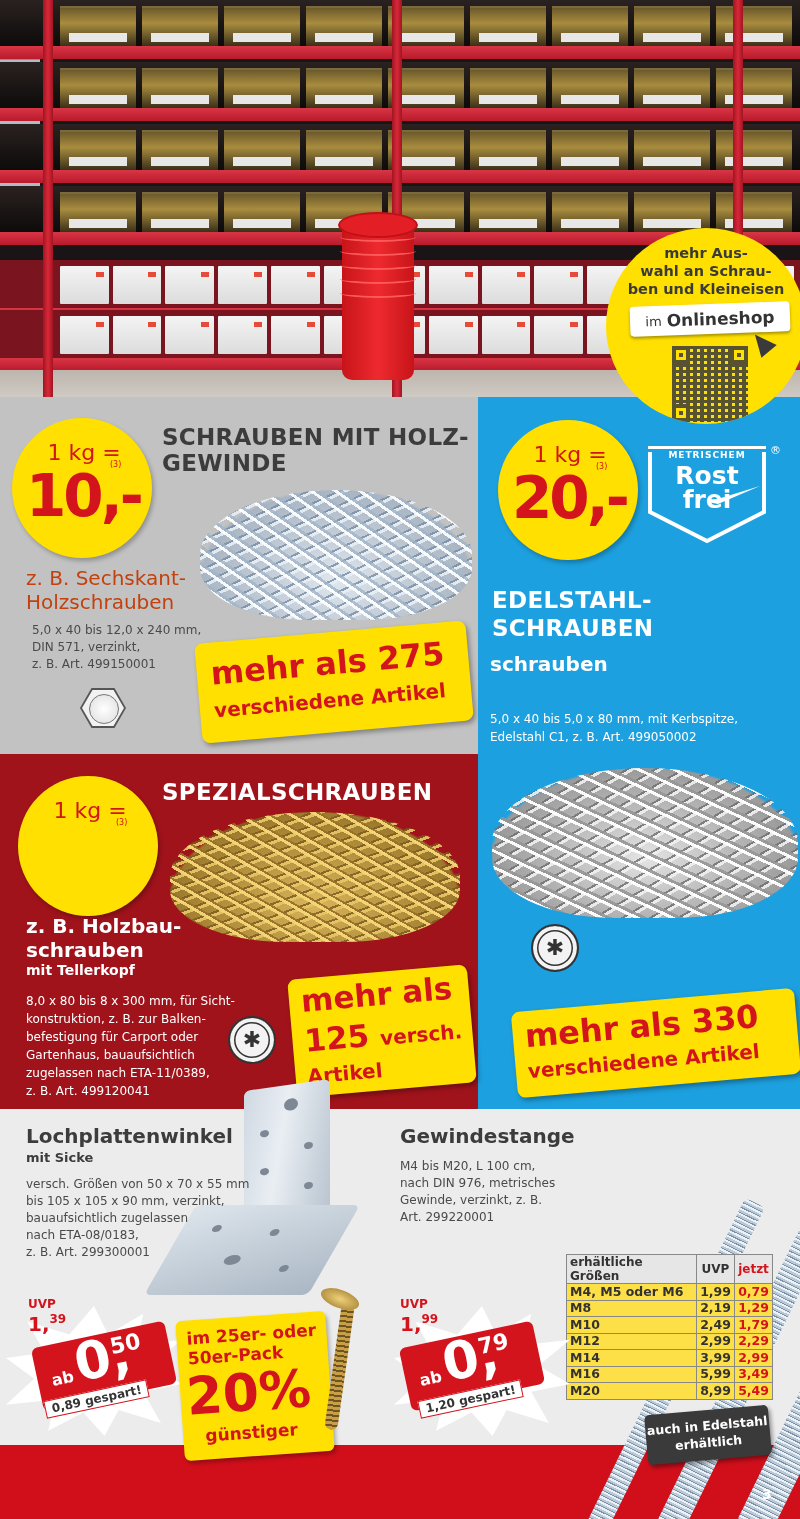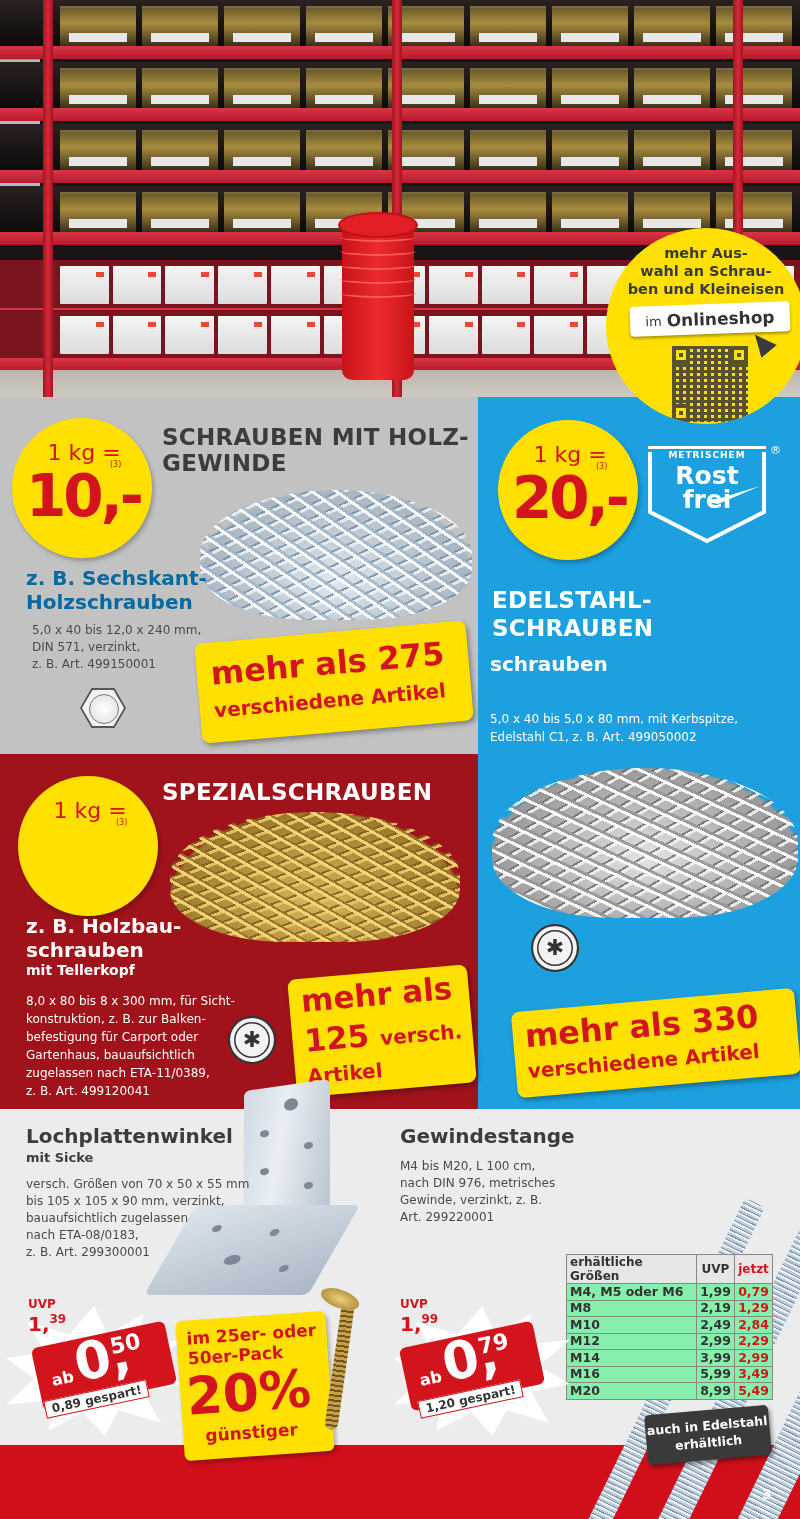--- a/index.html
+++ b/index.html
@@ -47,21 +47,21 @@
   .panel-bottom { left: 0; top: 1445px; width: 800px; height: 74px; background: #d10f1b; }
 
   
   .price-circle { width: 140px; height: 140px; border-radius: 50%; background: #ffe000; box-shadow: 2px 3px 4px rgba(0,0,0,.25); }
   .pc-kg { position: absolute; left: 0; width: 100%; top: 22px; text-align: center; color: #d3141c; font-size: 22px; padding-left: 4px; }
   .pc-val { position: absolute; left: 14px; top: 44px; color: #d3141c; font-size: 58px; font-weight: bold; letter-spacing: -3px; }
   .pc-note { position: absolute; left: 98px; top: 42px; color: #d3141c; font-size: 8px; }
 
   .head-dark { color: #3c3c3c; font-weight: bold; font-size: 23px; line-height: 26px; letter-spacing: .3px; }
   .head-white { color: #fff; font-weight: bold; font-size: 23px; line-height: 28px; letter-spacing: .3px; }
-  .sub-dark { color: #0369a1; font-weight: bold; font-size: 20px; line-height: 24px; }
+  .sub-dark { color: #c2410c; font-weight: normal; font-size: 20px; line-height: 24px; }
   .sub-white { color: #fff; font-weight: bold; font-size: 20px; line-height: 24px; }
   .small-dark { color: #4a4a4a; font-size: 12px; line-height: 17px; }
   .small-white { color: #fff; font-size: 12px; line-height: 18px; }
 
   .yellow-banner { background: #ffe000; border-radius: 8px; box-shadow: 2px 3px 5px rgba(0,0,0,.35); color: #d3141c; font-weight: bold; }
 
   
   .pile { border-radius: 50% 50% 40% 40%; }
   .pile-silver { background:
       repeating-linear-gradient(35deg, rgba(255,255,255,.9) 0 3px, rgba(160,180,200,.8) 3px 6px, transparent 6px 14px),
@@ -104,21 +104,21 @@
   .pt-int { position: absolute; left: 40px; top: -6px; font-weight: bold; font-size: 52px; }
   .pt-dec { position: absolute; left: 78px; top: 2px; font-weight: bold; font-size: 22px; }
   .saved { position: absolute; background: #fff; color: #333; font-weight: bold; font-size: 12px; padding: 1px 6px; transform: rotate(-12deg); border: 1.5px solid #d3141c; }
 
   .pack-note { left: 180px; top: 1316px; width: 150px; height: 140px; background: #ffe000; border-radius: 6px; transform: rotate(-4deg); box-shadow: 2px 3px 4px rgba(0,0,0,.3); color: #d3141c; font-weight: bold; }
 
   .gold-screw { left: 320px; top: 1290px; width: 40px; height: 150px; }
   .gs-head { position: absolute; left: 0; top: 0; width: 40px; height: 18px; border-radius: 50%; background: radial-gradient(#f0d07a, #9c7a2c); transform: rotate(20deg); }
   .gs-shank { position: absolute; left: 13px; top: 14px; width: 13px; height: 126px; background: repeating-linear-gradient(0deg, #c99f46 0 3px, #6e5420 3px 5px); border-radius: 0 0 6px 6px; transform: rotate(8deg); }
 
-  table.sizes { position: absolute; left: 566px; top: 1254px; border-collapse: collapse; background: #86efac; font-size: 12.5px; font-weight: bold; color: #333; }
+  table.sizes { position: absolute; left: 566px; top: 1254px; border-collapse: collapse; background: #fde047; font-size: 12.5px; font-weight: bold; color: #333; }
   table.sizes th, table.sizes td { border: 1.5px solid #888; padding: 0 3px; height: 16.5px; line-height: 14px; }
   table.sizes th { background: #e6e6e6; font-size: 12px; }
   table.sizes th.now, table.sizes td.now { color: #d3141c; }
   table.sizes td.num { text-align: right; }
 
   .edel-tag { left: 646px; top: 1410px; width: 124px; height: 50px; background: #3a3a3a; border-radius: 5px; transform: rotate(-5deg); color: #fff; font-weight: bold; font-size: 12.5px; text-align: center; line-height: 17px; padding-top: 7px; box-shadow: 2px 3px 4px rgba(0,0,0,.4); }
   .page-no { left: 762px; top: 1486px; color: #fff; font-weight: bold; font-size: 14px; }
 </style>
 </head>
 <body>
@@ -372,21 +372,21 @@
     <div class="hole" style="left:30px;top:20px"></div>
     <div class="hole" style="left:90px;top:24px"></div>
     <div class="hole" style="left:60px;top:50px;width:16px;height:10px"></div>
     <div class="hole" style="left:120px;top:60px"></div>
   </div>
 </div>
 
 <div class="abs" style="left:26px;top:1124px;color:#3c3c3c;font-weight:bold;font-size:20px">Lochplattenwinkel</div>
 <div class="abs" style="left:26px;top:1150px;color:#3c3c3c;font-weight:bold;font-size:13px">mit Sicke</div>
 <div class="abs small-dark" style="left:26px;top:1176px">
-  <div>versch. Größen von 70 x 50 x 55 mm</div>
+  <div>versch. Größen von 50 x 70 x 55 mm</div>
   <div>bis 105 x 105 x 90 mm, verzinkt,</div>
   <div>bauaufsichtlich zugelassen</div>
   <div>nach ETA-08/0183,</div>
   <div>z. B. Art. 299300001</div>
 </div>
 
 <div class="abs burst" style="left:6px;top:1306px"></div>
 <div class="abs" style="left:28px;top:1298px">
   <div class="uvp-lbl">UVP</div>
   <div class="uvp-old"><span>1,</span><sup>39</sup></div>
@@ -438,21 +438,21 @@
         <td class="num now">0,79</td>
       </tr>
     <tr>
         <td>M8</td>
         <td class="num">2,19</td>
         <td class="num now">1,29</td>
       </tr>
     <tr>
         <td>M10</td>
         <td class="num">2,49</td>
-        <td class="num now">2,84</td>
+        <td class="num now">1,79</td>
       </tr>
     <tr>
         <td>M12</td>
         <td class="num">2,99</td>
         <td class="num now">2,29</td>
       </tr>
     <tr>
         <td>M14</td>
         <td class="num">3,99</td>
         <td class="num now">2,99</td>

